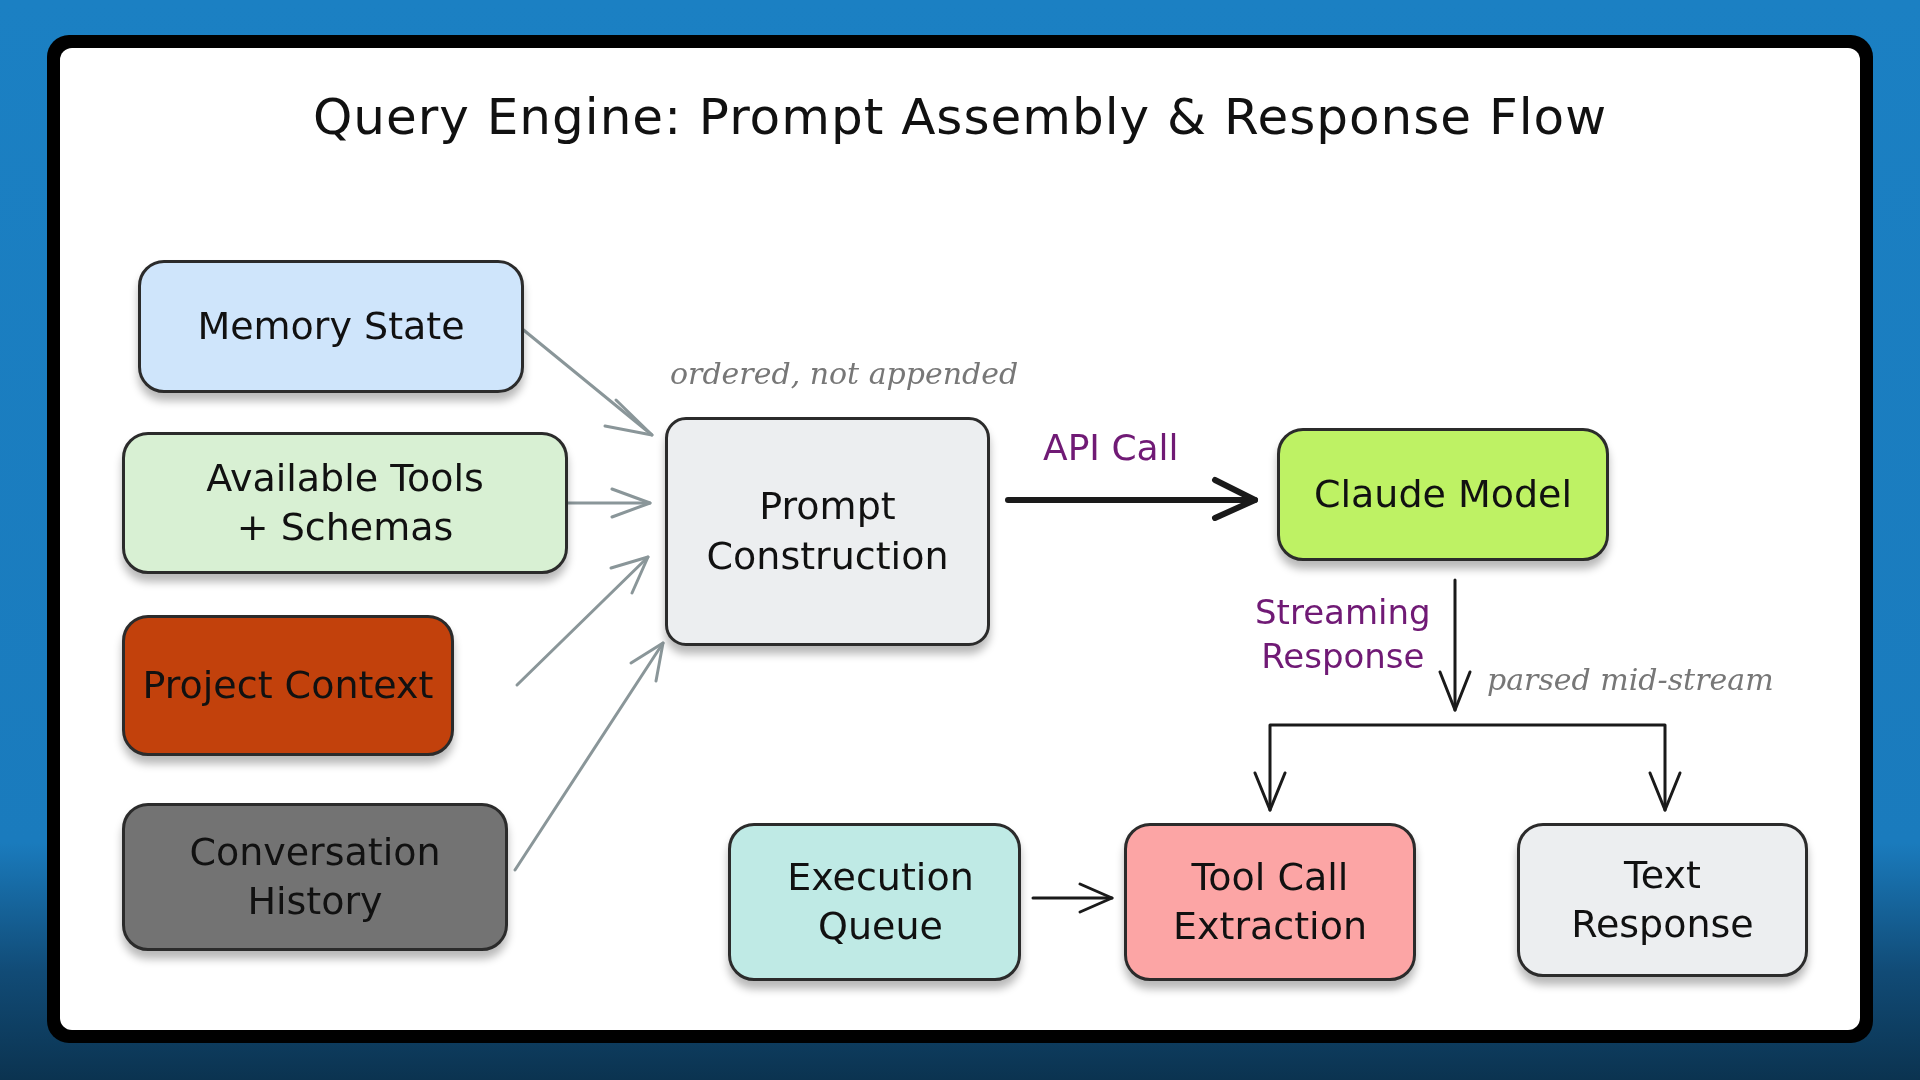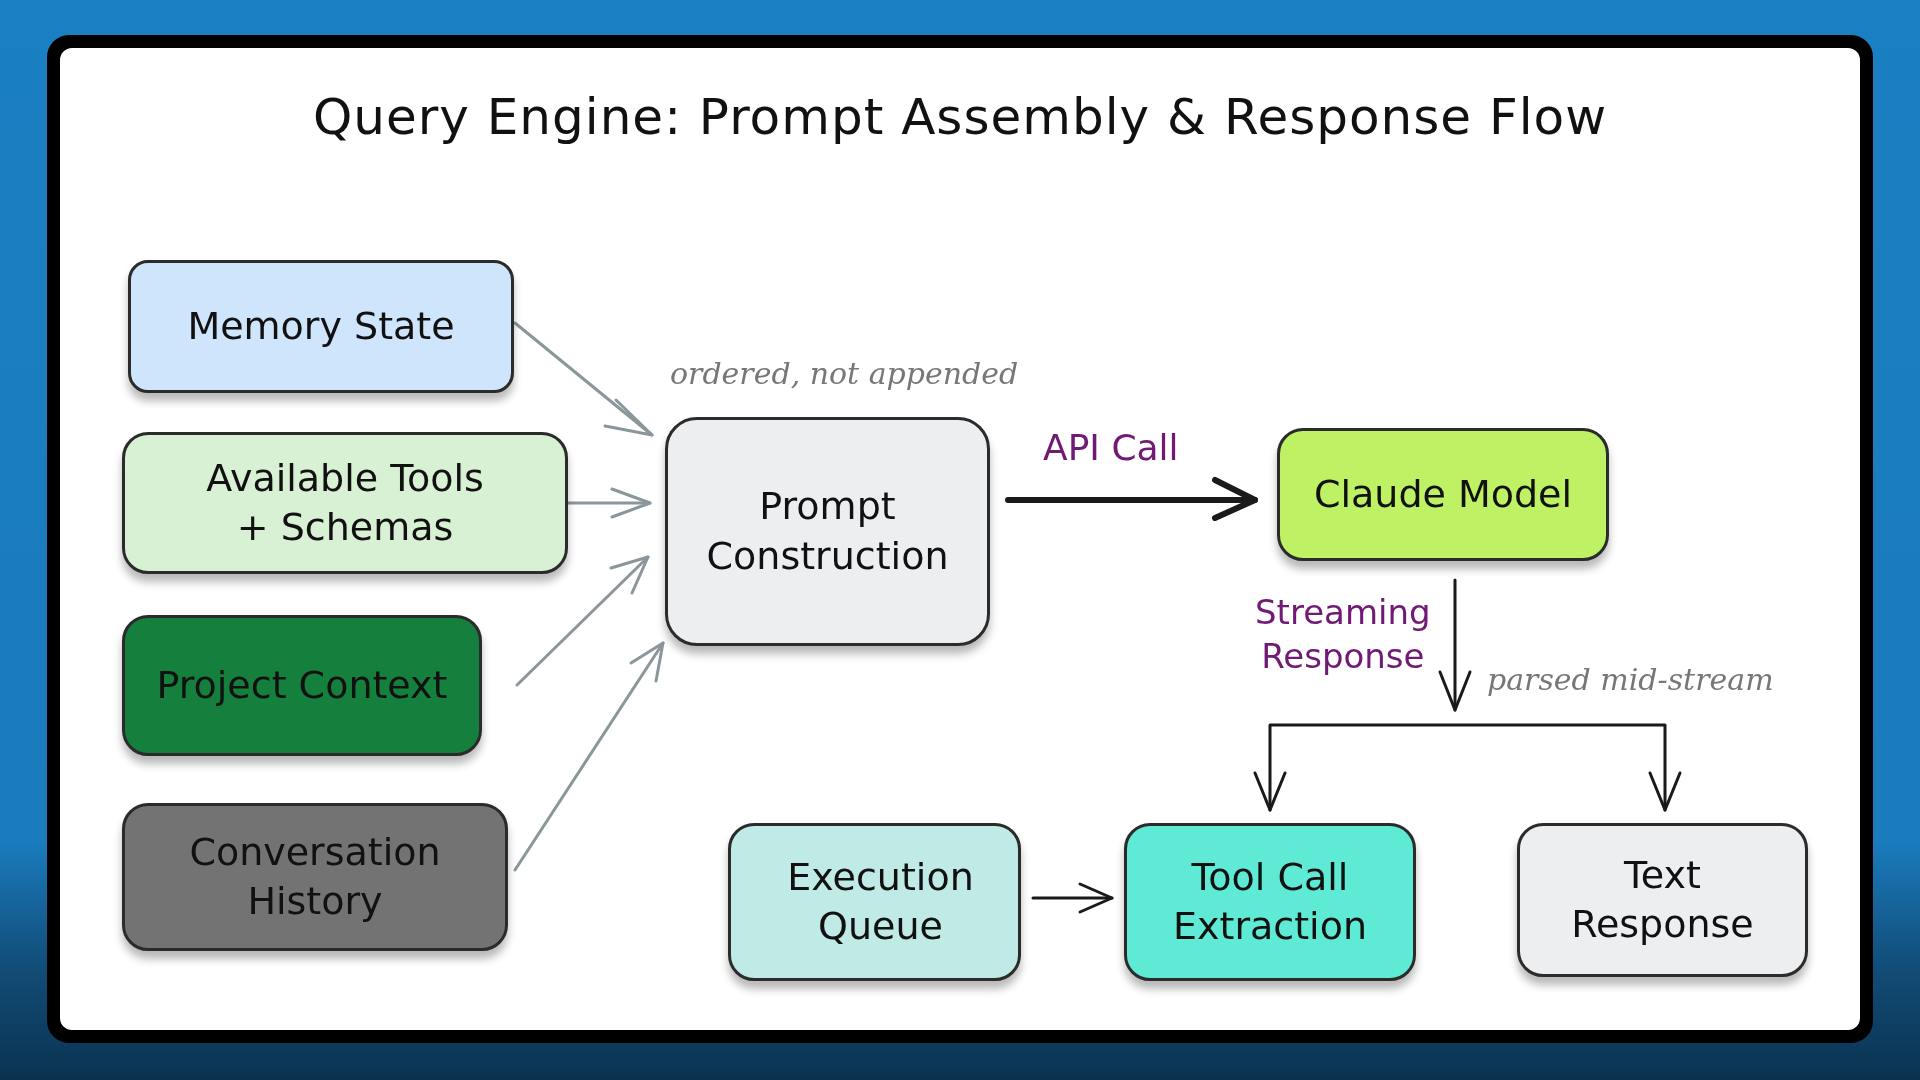--- a/index.html
+++ b/index.html
@@ -90,48 +90,48 @@
     </g>
   </g>
 </svg>
 
 <div class="note" style="left:670px; top:356px;">ordered, not appended</div>
 <div class="label" style="left:1043px; top:425px;">API Call</div>
 <div class="label" style="left:1255px; top:590px; font-size:34px; text-align:center;">Streaming
 Response</div>
 <div class="note" style="left:1487px; top:662px;">parsed mid-stream</div>
 
-<div class="box" style="left:128px; top:260px; width:386px; height:133px; background:#cfe5fb;border-radius:20px;">
+<div class="box" style="left:138px; top:260px; width:386px; height:133px; background:#cfe5fb;">
   <span>Memory State</span>
 </div>
 <div class="box" style="left:122px; top:432px; width:446px; height:142px; background:#d8f0d3;">
   <span>Available Tools
 + Schemas</span>
 </div>
-<div class="box" style="left:122px; top:615px; width:360px; height:141px; background:#15803d;">
+<div class="box" style="left:122px; top:615px; width:332px; height:141px; background:#c2410c;">
   <span>Project Context</span>
 </div>
 <div class="box" style="left:122px; top:803px; width:386px; height:148px; background:#737373;">
   <span>Conversation
 History</span>
 </div>
 
-<div class="box" style="left:665px; top:417px; width:325px; height:229px; background:#eceef0; border-radius:32px;">
+<div class="box" style="left:665px; top:417px; width:325px; height:229px; background:#eceef0; border-radius:21px;">
   <span>Prompt
 Construction</span>
 </div>
 
 <div class="box" style="left:1277px; top:428px; width:332px; height:133px; background:#bef264;">
   <span>Claude Model</span>
 </div>
 
 <div class="box" style="left:728px; top:823px; width:293px; height:158px; background:#bfeae5;padding-left:12px;">
   <span>Execution
 Queue</span>
 </div>
-<div class="box" style="left:1124px; top:823px; width:292px; height:158px; background:#5eead4;">
+<div class="box" style="left:1124px; top:823px; width:292px; height:158px; background:#fca5a5;">
   <span>Tool Call
 Extraction</span>
 </div>
 <div class="box" style="left:1517px; top:823px; width:291px; height:154px; background:#eceef0;">
   <span>Text
 Response</span>
 </div>
 
 </body></html>

